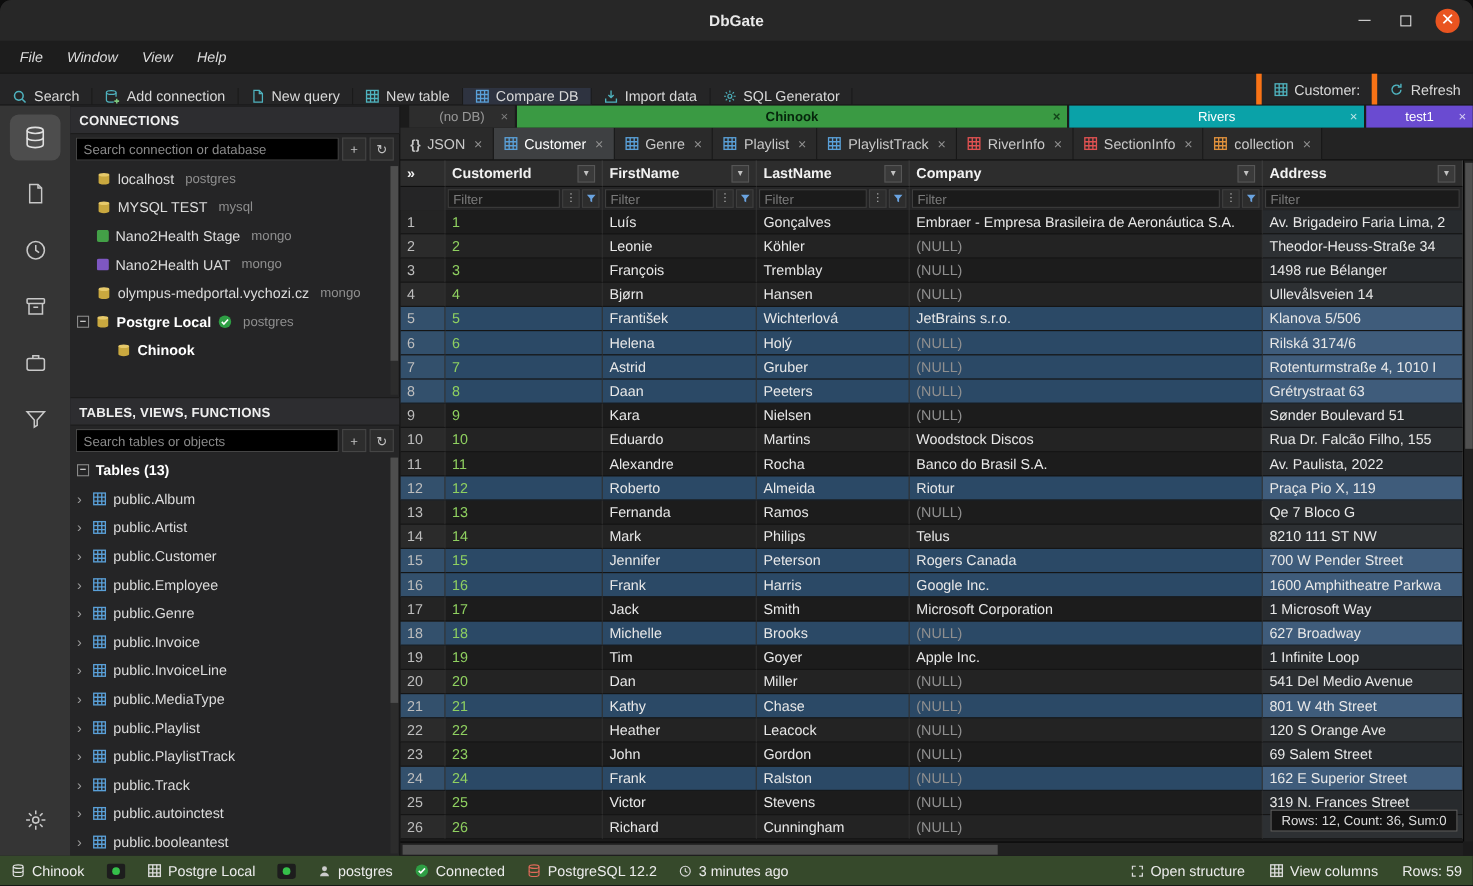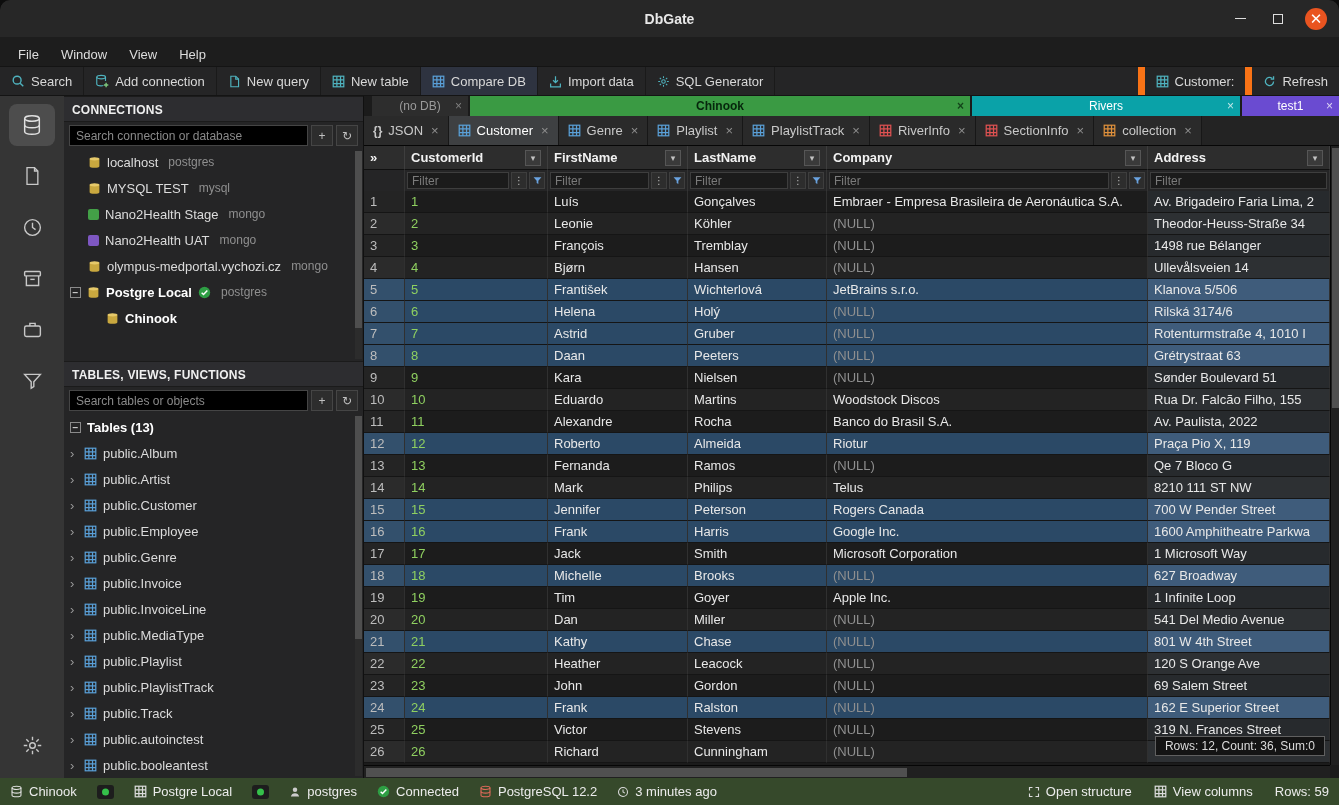--- a/index.html
+++ b/index.html
@@ -10,29 +10,29 @@
   
   .titlebar { height:37px; background:#272727; display:flex; align-items:center; position:relative; flex:0 0 auto; border-radius:10px 10px 0 0; }
   .tb-title { position:absolute; left:0; right:0; text-align:center; color:#e8e8e8; font-weight:bold; font-size:14px; }
   .tb-controls { margin-left:auto; display:flex; align-items:center; gap:16px; padding-right:12px; z-index:2; }
   .ctl { display:flex; align-items:center; justify-content:center; width:22px; height:22px; }
   .ctl-min i { display:block; width:11px; border-bottom:1.5px solid #ddd; }
   .ctl-max i { display:block; width:10px; height:10px; border:1.5px solid #ddd; }
   .ctl-close { border-radius:50%; background:#e95420; color:#fff; font-size:15px; line-height:1; }
 
   
-  .menubar { height:29px; background:#1d1d1d; display:flex; align-items:flex-end; padding-left:8px; gap:2px; flex:0 0 auto; }
+  .menubar { height:29px; background:#1d1d1d; display:flex; align-items:center; padding-left:8px; gap:2px; flex:0 0 auto;font-style:italic; }
   .menu-item { color:#ddd; font-size:13px; padding:4px 10px; }
 
   
   .toolbar { height:30px; background:#252526; border-top:1px solid #141414; border-bottom:1px solid #141414; display:flex; align-items:stretch; flex:0 0 auto; }
   .tbtn { display:flex; align-items:center; gap:6px; padding:0 11px; border-right:1px solid #1a1a1a; color:#d8d8d8; font-size:13px; white-space:nowrap; }
   .tbtn.highlight { background:#2e3340; }
   .toolbar-right { margin-left:auto; display:flex; }
-  .toolbar-right .tbtn { border-right:none; border-left:7px solid #f97316; }
+  .toolbar-right .tbtn { border-right:none; border-left:5px solid #f97316; }
   .icon { display:inline-flex; align-items:center; justify-content:center; }
 
   
   .bodyrow { flex:1; display:flex; min-height:0; }
 
   
   .activitybar { width:64px; background:#353535; display:flex; flex-direction:column; align-items:center; padding-top:8px; gap:9px; flex:0 0 auto; }
   .act-item { width:46px; height:42px; display:flex; align-items:center; justify-content:center; border-radius:8px; }
   .act-item.selected { background:#4d4d4d; }
   .act-spacer { flex:1; }
@@ -132,21 +132,21 @@
   </div>
 
   <div class="menubar" id="menubar">
       <span class="menu-item">File</span>
       <span class="menu-item">Window</span>
       <span class="menu-item">View</span>
       <span class="menu-item">Help</span>
     </div>
 
   <div class="toolbar">
-    <div style="display:flex;" id="toolbar-left">
+    <div style="display:flex;align-items:flex-end;" id="toolbar-left">
         <div class="tbtn">
           <span class="icon">
             <svg width="14" height="14" viewBox="0 0 16 16" fill="none" stroke="#4fb3bf" stroke-width="1.6">
               <circle cx="7" cy="7" r="4.5"></circle>
               <path d="M10.5 10.5L14 14"></path>
             </svg>
           </span>
           <span>Search</span>
         </div>
         <div class="tbtn">

